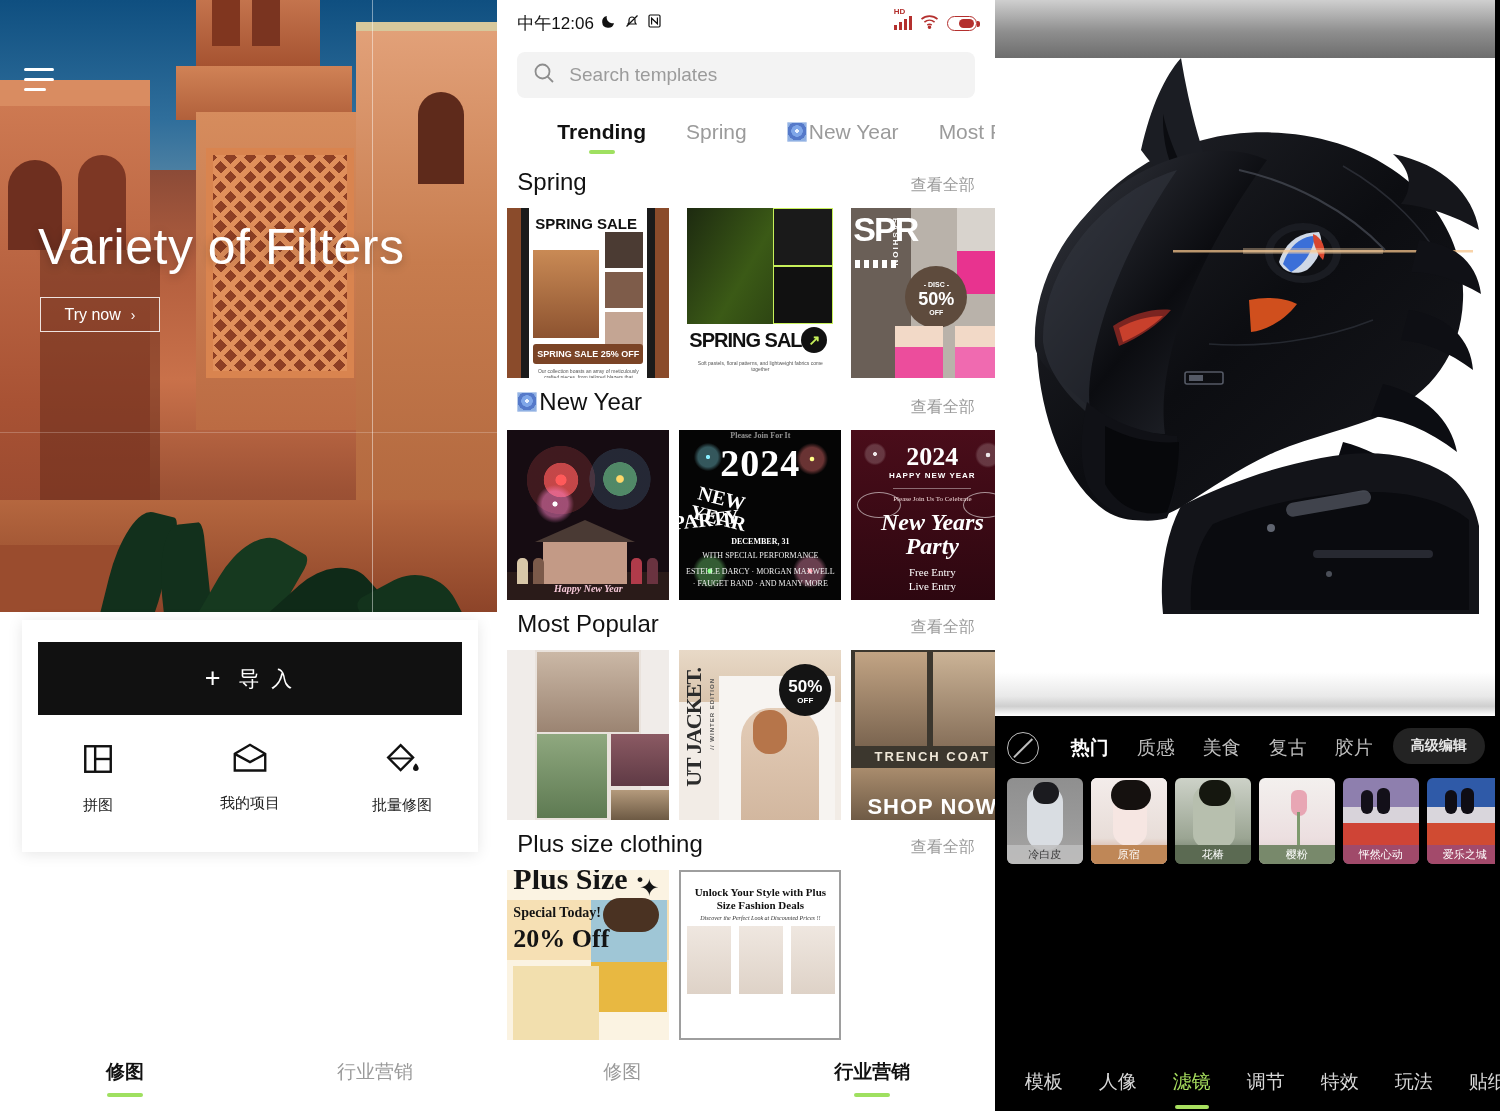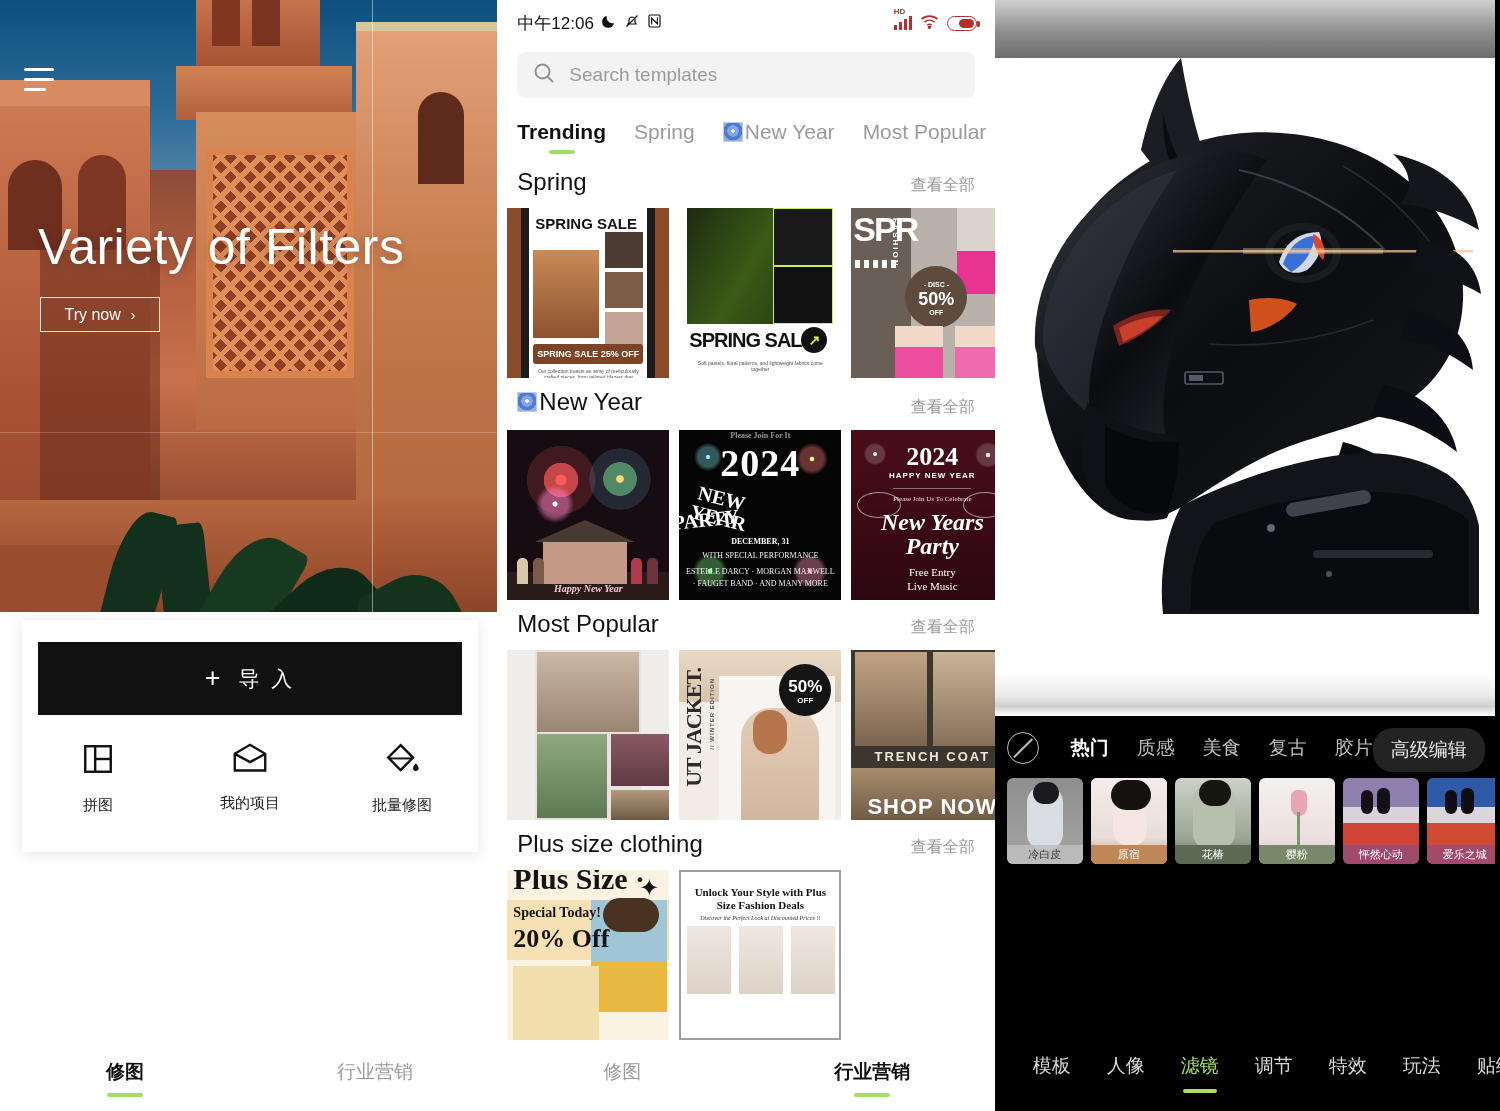--- a/index.html
+++ b/index.html
@@ -86,21 +86,21 @@
   .hdlabel{ position:absolute; top:-9px; left:0; font-size:8px; font-weight:700; color:#b4302e; }
   .battery { width:30px; height:15px; border:1.6px solid #b4302e; border-radius:8px; position:relative;
              display:flex; align-items:center; padding:2px; }
   .battery::after{ content:""; position:absolute; right:-4px; top:4px; width:2.5px; height:6px; background:#b4302e; border-radius:0 2px 2px 0; }
   .battery i { display:block; height:100%; width:60%; background:#b4302e; border-radius:5px; margin-left:auto; }
 
   .searchbar { margin:6px 20px 0; height:46px; background:#f3f3f3; border-radius:8px; display:flex;
                align-items:center; gap:14px; padding:0 16px; cursor:text; }
   .search-ph { color:#9b9b9b; font-size:19px; }
 
-  .mtabs { display:flex; align-items:flex-end; gap:28px; padding:22px 20px 0; }
+  .mtabs { display:flex; align-items:flex-end; gap:40px; padding:22px 20px 0;margin-left:40px; }
   .mtab { font-size:21px; color:#9b9b9b; position:relative; padding-bottom:14px; cursor:pointer; white-space:nowrap;
           display:flex; align-items:center; gap:2px;}
   .mtab.active{ color:#111; font-weight:700; }
   .mtab.active::after{ content:""; position:absolute; left:50%; transform:translateX(-50%); bottom:4px;
                        width:26px; height:4px; background:#9fe060; border-radius:2px; }
   .fw-emoji { width:20px; height:20px; display:inline-block; border-radius:2px;
               background:radial-gradient(circle at 50% 45%, #eaf2ff 0 12%, #7fa6e8 13% 38%, #5579c9 39% 62%, #8fb0e3 63% 100%);
               box-shadow: inset 0 0 0 1px #b9cdec; }
 
   .section-head { display:flex; align-items:baseline; justify-content:space-between; padding:10px 20px 12px; }
@@ -268,22 +268,22 @@
   .pr-shadow { position:absolute; left:0; top:672px; width:500px; height:44px;
                background:linear-gradient(#ffffff, #e9e9e9 55%, #cfcfcf 78%, #ffffff); }
 
   .editor { position:absolute; left:0; top:716px; width:500px; bottom:0; background:#000; }
   .filter-cats { display:flex; align-items:center; gap:0; padding:16px 12px 0; position:relative; }
   .nofilter { width:32px; height:32px; border-radius:50%; border:1.6px solid #bdbdbd; position:relative; flex:none; margin-right:18px; cursor:pointer;}
   .nofilter:after{ content:""; position:absolute; left:50%; top:2px; width:1.6px; height:26px; background:#bdbdbd;
                    transform:translateX(-50%) rotate(45deg); }
   .fcat { font-size:19px; color:#bfbfbf; padding:0 14px; cursor:pointer; white-space:nowrap; }
   .fcat.active{ color:#fff; font-weight:700; }
-  .adv-btn { position:absolute; right:10px; top:12px; background:#232323; color:#e8e8e8; font-size:19px;
-             border-radius:20px; padding:9px 18px; cursor:pointer; white-space:nowrap; }
+  .adv-btn { position:absolute; right:10px; top:12px; background:#232323; color:#e8e8e8; font-size:14px;
+             border-radius:20px; padding:9px 18px; cursor:pointer; white-space:nowrap;font-weight:bold; }
 
   .thumbs { display:flex; gap:8px; padding:14px 0 0 12px; overflow:hidden; }
   .thumb { width:76px; height:86px; border-radius:6px; overflow:hidden; position:relative; flex:none; cursor:pointer; }
   .thumb.sel { box-shadow:0 0 0 2px #fff inset; }
   .thumb .img { position:absolute; inset:0; }
   .thumb .cap { position:absolute; left:0; right:0; bottom:0; height:19px; text-align:center;
                 font-size:11px; line-height:19px; color:#fff; }
 
   .tg1 .img{background:linear-gradient(#8f8f8f,#9b9b9b 60%,#a8a6a4);}
   .tg1 .cap{background:rgba(190,190,190,.85); color:#3a3a3a;}
@@ -293,21 +293,21 @@
   .tg3 .cap{background:#5b6a52;}
   .tg4 .img{background:linear-gradient(#f3f0ee,#ecdfe0 70%,#d9c8c6);}
   .tg4 .cap{background:#78896b;}
   .tg5 .img{background:linear-gradient(#8e7fae 0 34%,#d8d3da 34% 52%,#cf4436 52% 78%,#7d7a86 78%);}
   .tg5 .cap{background:#a04a6a;}
   .tg6 .img{background:linear-gradient(#2f5aa8 0 34%,#d9d6dc 34% 52%,#d04b32 52% 78%,#6d6a76 78%);}
   .tg6 .cap{background:#a34a6b;}
   .thumb .silh{position:absolute;border-radius:50% 50% 40% 40%;background:rgba(20,16,24,.85);}
 
   .bottom-nav { position:absolute; left:0; bottom:0; width:500px; height:58px; display:flex;
-                align-items:flex-start; background:#000; padding-left:20px; }
+                align-items:center; background:#000; padding-left:12px; }
   .bn { flex:none; width:74px; text-align:center; font-size:19px; color:#d8d8d8; position:relative;
         padding-bottom:0; cursor:pointer; }
   .bn.active{ color:#a8e05f; }
   .bn.active::after{ content:""; position:absolute; left:50%; transform:translateX(-50%); bottom:-14px;
                      width:34px; height:4px; background:#a8e05f; border-radius:2px; }
 </style>
 </head>
 <body>
 
 <div class="screen">
@@ -549,21 +549,21 @@
         <div class="dot d2"></div>
         <div class="yr">2024</div>
         <div class="hny">HAPPY NEW YEAR</div>
         <div class="line"></div>
         <div class="sw swl"></div>
         <div class="sw swr"></div>
         <div class="pj">Please Join Us To Celebrate</div>
         <div class="ny">New Years</div>
         <div class="pt">Party</div>
         <div class="fe">Free Entry</div>
-        <div class="lm">Live Music</div>
+        <div class="lm">Live Entry</div>
       </div>
     </div>
 
     <div class="section-head">
       <div class="section-title">Most Popular</div>
       <div class="section-more">查看全部</div>
     </div>
     <div class="row">
       <div class="tile t-m1">
         <div class="side"></div>

